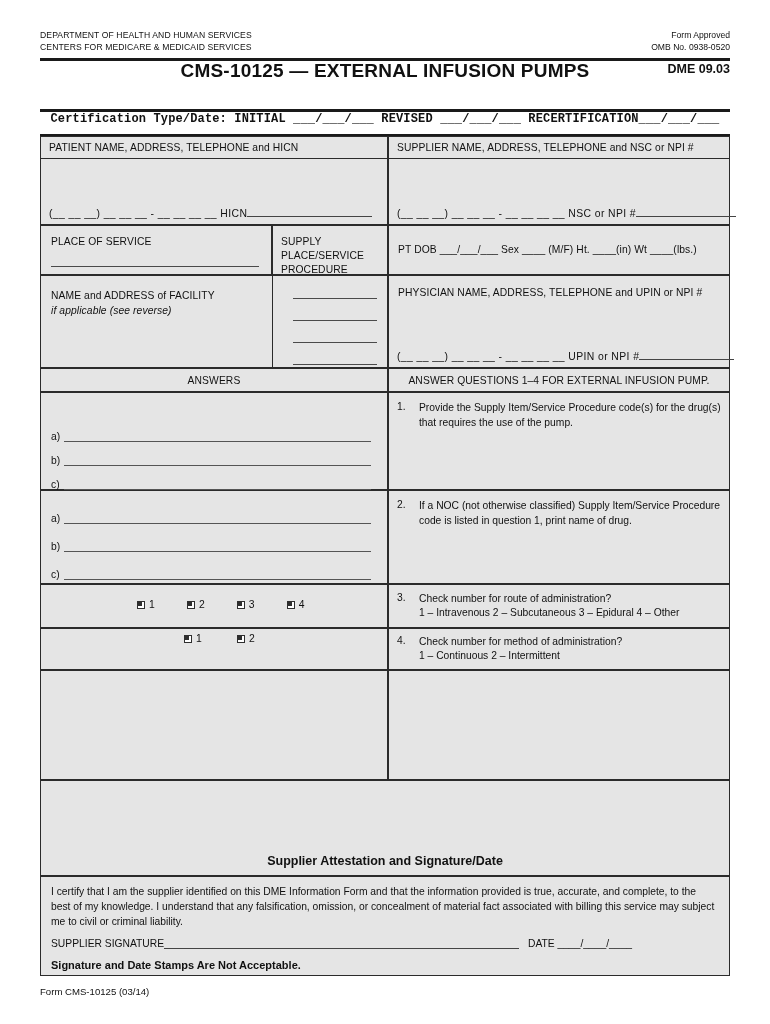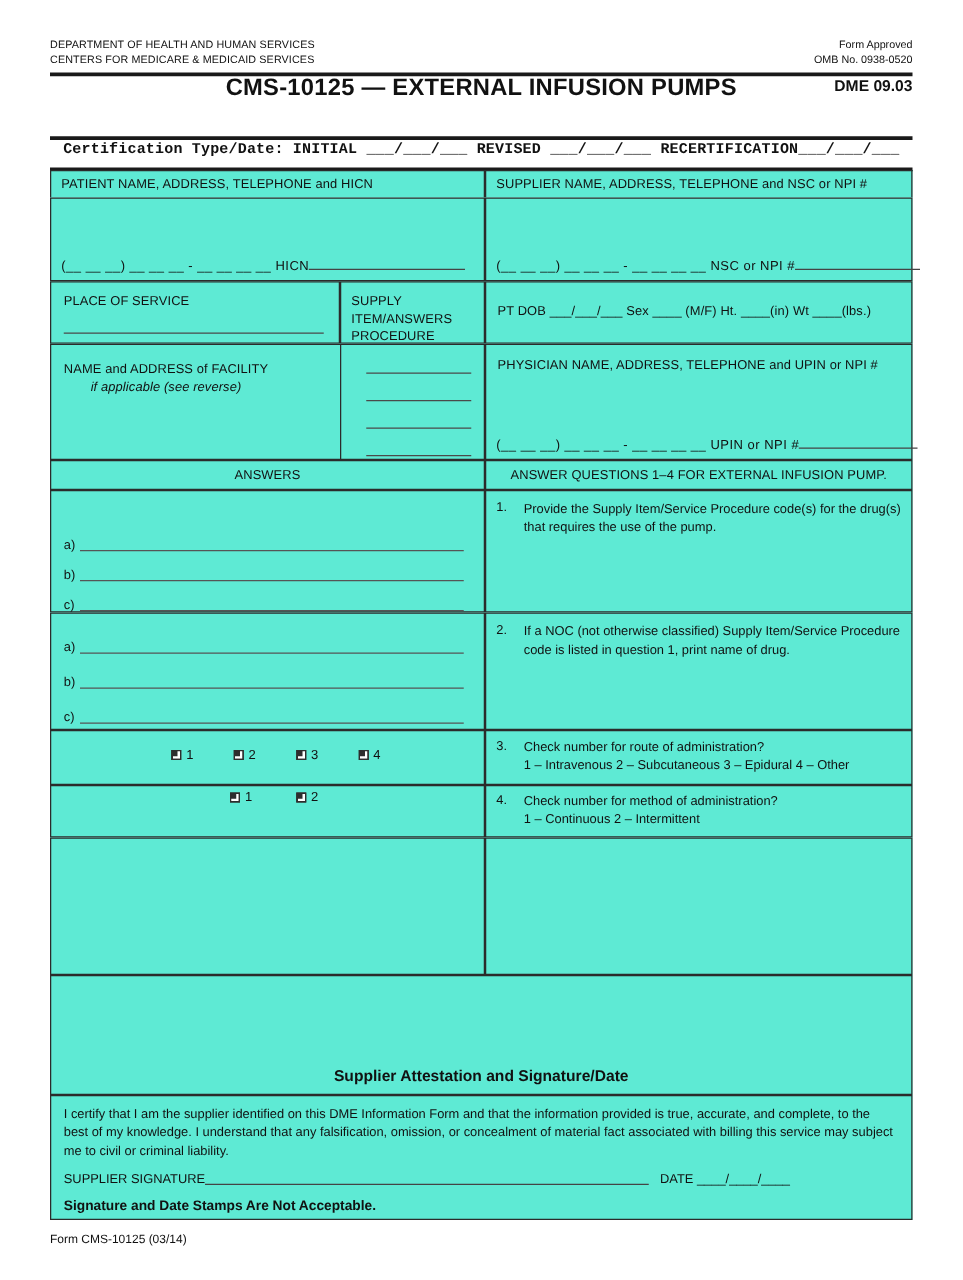--- a/index.html
+++ b/index.html
@@ -58,21 +58,21 @@
   }
 
   
   .grid {
     position: absolute; left: 0; top: 136px;
     width: 690px; height: 840px;
   }
   .cell {
     position: absolute;
     border: 1.4px solid #2b2b2b;
-    background: #5eead4;
+    background: #e5e5e5;
   }
 
   .lbl { font-size: 10.3px; letter-spacing: .1px; }
   .lbl-pad { padding: 5px 8px; }
 
   .ul { 
     display: inline-block; border-bottom: 1.1px solid #444;
     height: 9px; vertical-align: baseline;
   }
   .blankline {
@@ -174,29 +174,29 @@
         <span>(__ __ __) __ __ __ - __ __ __ __ NSC or NPI #</span><span class="ul" style="width:100px;"></span>
       </div>
     </div>
 
     <div class="cell" style="left:0; top:89px; width:232px; height:50px;">
       <div class="lbl" style="position:absolute; left:10px; top:10px;">PLACE OF SERVICE</div>
       <div class="blankline" style="left:10px; right:12px; top:40px;"></div>
     </div>
     <div class="cell" style="left:232px; top:89px; width:116px; height:50px;">
       <div class="lbl" style="position:absolute; left:8px; top:9px; line-height:1.35;">
-        <span>SUPPLY ITEM/ANSWERS</span><br>
+        <span>SUPPLY PLACE/SERVICE</span><br>
         <span>PROCEDURE CODE(S):</span>
       </div>
     </div>
     <div class="cell" style="left:348px; top:89px; width:342px; height:50px;">
       <div class="lbl" style="position:absolute; left:9px; top:18px; white-space:nowrap; letter-spacing:.1px;">PT DOB ___/___/___   Sex ____  (M/F)  Ht. ____(in)  Wt ____(lbs.)</div>
     </div>
 
-    <div class="cell" style="left:0; top:139px; width:232px; height:93px; border-right:none;text-align:center;">
+    <div class="cell" style="left:0; top:139px; width:232px; height:93px; border-right:none;">
       <div class="lbl" style="position:absolute; left:10px; top:12px; line-height:1.5;">
         <span>NAME and ADDRESS of FACILITY</span><br>
         <i>if applicable (see reverse)</i>
       </div>
     </div>
     <div class="cell" style="left:232px; top:139px; width:116px; height:93px;">
       <div class="blankline" style="left:20px; right:10px; top:22px;"></div>
       <div class="blankline" style="left:20px; right:10px; top:44px;"></div>
       <div class="blankline" style="left:20px; right:10px; top:66px;"></div>
       <div class="blankline" style="left:20px; right:10px; top:88px;"></div>

